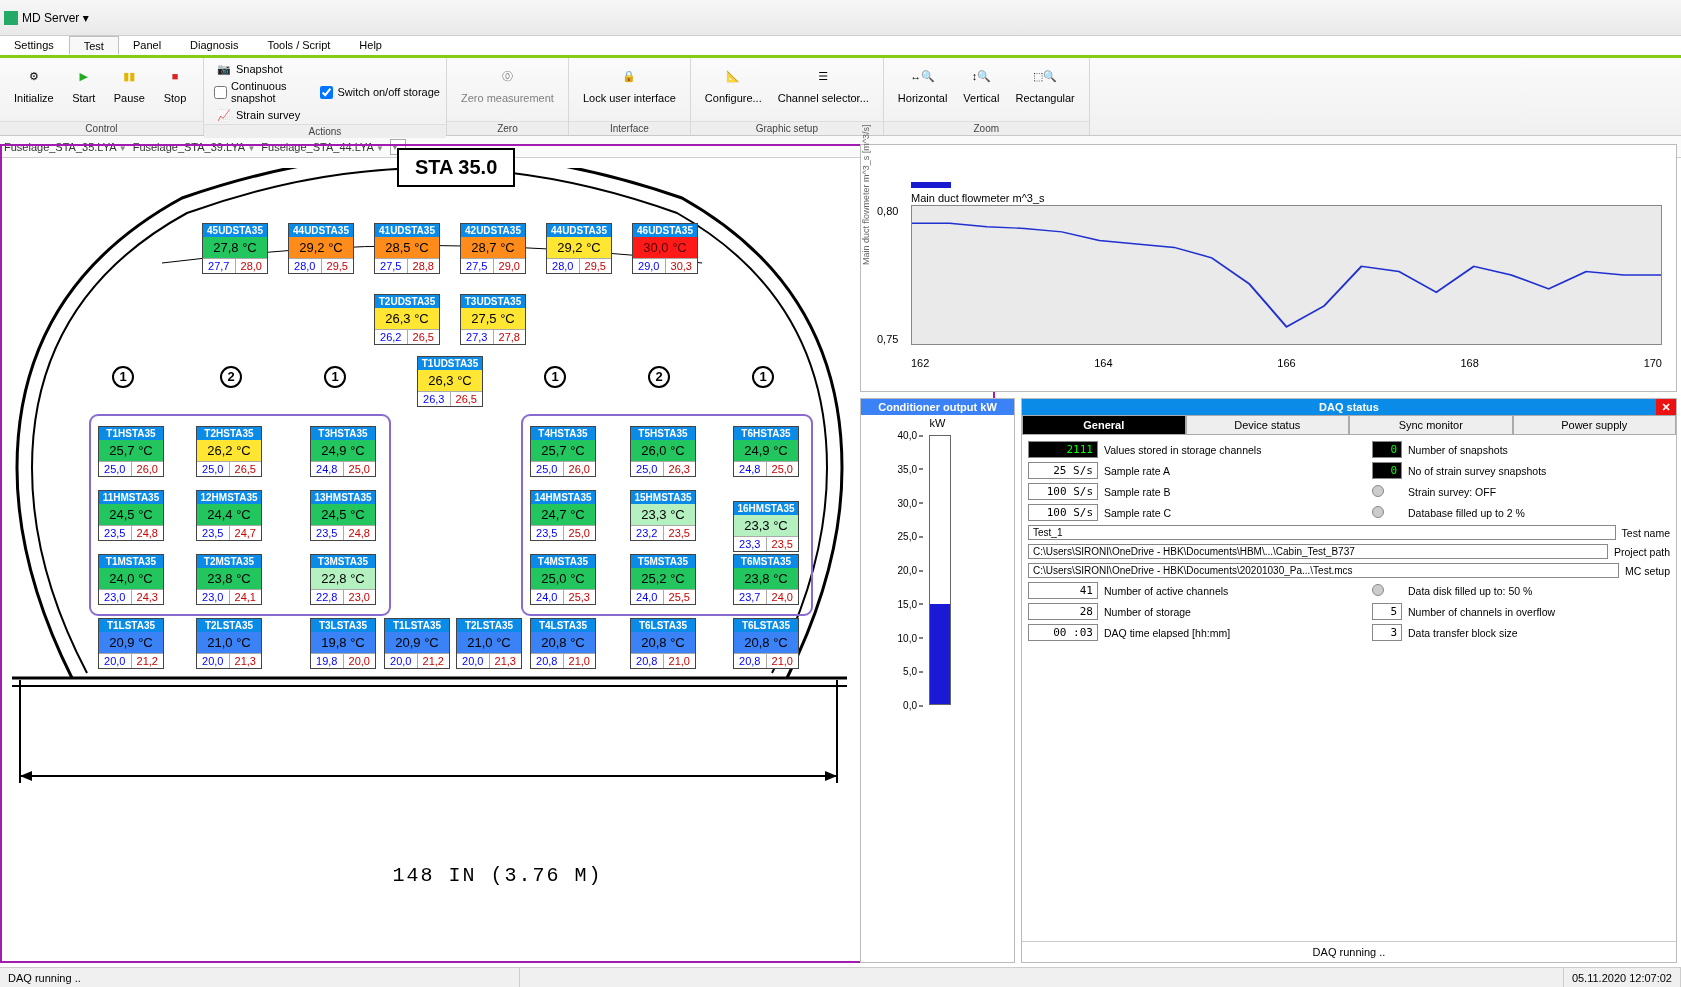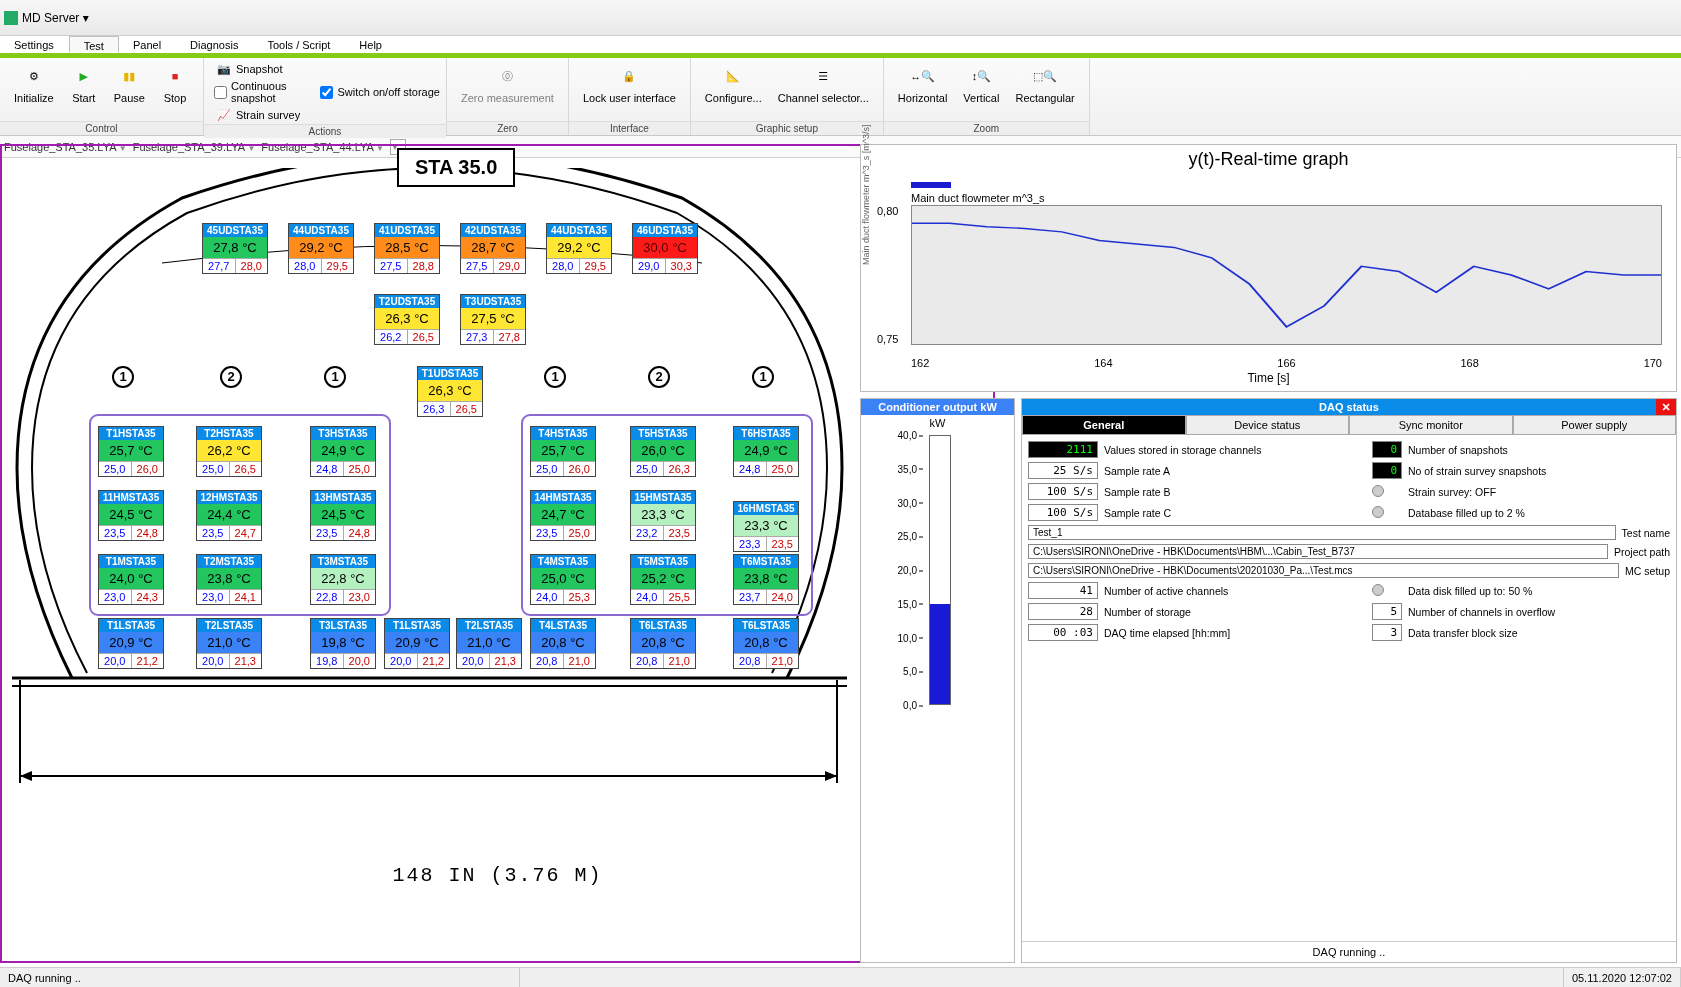--- a/index.html
+++ b/index.html
@@ -4,21 +4,21 @@
 <style>
 * { box-sizing: border-box; margin: 0; padding: 0; font-family: "Segoe UI", Tahoma, sans-serif; font-size: 11px; }
 body { background: #fff; width: 1681px; height: 987px; position: relative; overflow: hidden; }
 
 
 .titlebar { height: 36px; background: linear-gradient(#f7f7f7,#e9e9e9); border-bottom: 1px solid #ccc; display: flex; align-items: center; padding: 0 4px; }
 .titlebar .appicon { width: 14px; height: 14px; background: #2a6; margin-right: 4px; }
 .titlebar .apptitle { font-size: 12px; }
 
 
-.menubar { height: 22px; background: #fff; border-bottom: 5px solid #84cc16; display: flex; }
+.menubar { height: 22px; background: #fff; border-bottom: 3px solid #84cc16; display: flex; }
 .menubar .mtab { padding: 3px 14px; cursor: default; border-right: 1px solid transparent; }
 .menubar .mtab.active { border: 1px solid #c0c0c0; border-bottom: 1px solid #fff; background: #f8f8f8; }
 
 
 .ribbon { height: 78px; background: linear-gradient(#fbfbfb,#f0f0f0); border-bottom: 1px solid #c8c8c8; display: flex; }
 .rgroup { border-right: 1px solid #d8d8d8; display: flex; flex-direction: column; justify-content: space-between; padding: 2px 6px 0 6px; }
 .rgroup .body { display: flex; align-items: flex-start; }
 .rgroup .glabel { text-align: center; font-size: 10px; color: #444; padding: 1px 0; background: #eee; margin: 0 -6px; border-top: 1px solid #ddd; }
 .rbtn { display: flex; flex-direction: column; align-items: center; padding: 2px 6px; margin: 0 2px; cursor: default; }
 .rbtn .ricon { width: 28px; height: 28px; margin-bottom: 2px; display:flex; align-items:center; justify-content:center; }
@@ -312,21 +312,21 @@
           </div>
         </div>
         <div class="tile" style="left: 448px; top: 126px;">
           <div class="nm">T3UDSTA35</div>
           <div class="val c-yellow">27,5 °C</div>
           <div class="lims">
             <span>27,3</span>
             <span>27,8</span>
           </div>
         </div>
-        <div class="tile" style="left: 405px; top: 198px;">
+        <div class="tile" style="left: 405px; top: 188px;">
           <div class="nm">T1UDSTA35</div>
           <div class="val c-yellow">26,3 °C</div>
           <div class="lims">
             <span>26,3</span>
             <span>26,5</span>
           </div>
         </div>
         <div class="tile" style="left: 86px; top: 258px;">
           <div class="nm">T1HSTA35</div>
           <div class="val c-green">25,7 °C</div>
@@ -534,40 +534,38 @@
             <span>20,8</span>
             <span>21,0</span>
           </div>
         </div>
       </div>
     <div class="floor-dim">148 IN (3.76 M)</div>
   </div>
 
   <div class="rightcol">
     <div class="panel graphpanel">
-      <div class="title">y(t)-Real-time graph</div>
       <div class="legend"><span class="swatch"></span><br><span>Main duct flowmeter m^3_s</span></div>
       <div class="yaxislabel">Main duct flowmeter m^3_s [m^3/s]</div>
       <div class="ylabels">
         <span>0,80</span>
           <span>0,75</span>
       </div>
       <div class="plot">
         <svg width="100%" height="100%" viewBox="0 0 500 140" preserveAspectRatio="none" id="linesvg">
             <polyline points="0,17.5 25,17.5 50,21 75,22.75 100,26.25 125,35 150,38.5 175,42 200,52.5 225,78.75 250,122.5 275,101.5 300,61.25 325,66.5 350,87.5 375,61.25 400,70 425,84 450,66.5 475,70 500,70" fill="none" stroke="#2030d0" stroke-width="1.5"></polyline>
           </svg>
       </div>
       <div class="xaxis">
         <span>162</span>
           <span>164</span>
           <span>166</span>
           <span>168</span>
           <span>170</span>
       </div>
-      <div class="xlabel">Time [s]</div>
     </div>
 
     <div class="botrow">
       <div class="panel bargauge">
         <div class="hdr">Conditioner output kW</div>
         <div class="unit">kW</div>
         <div class="gauge">
           <div class="scale" id="barscale">
               <div class="tick" style="top: 0%;">40,0</div>
               <div class="tick" style="top: 12.5%;">35,0</div>

